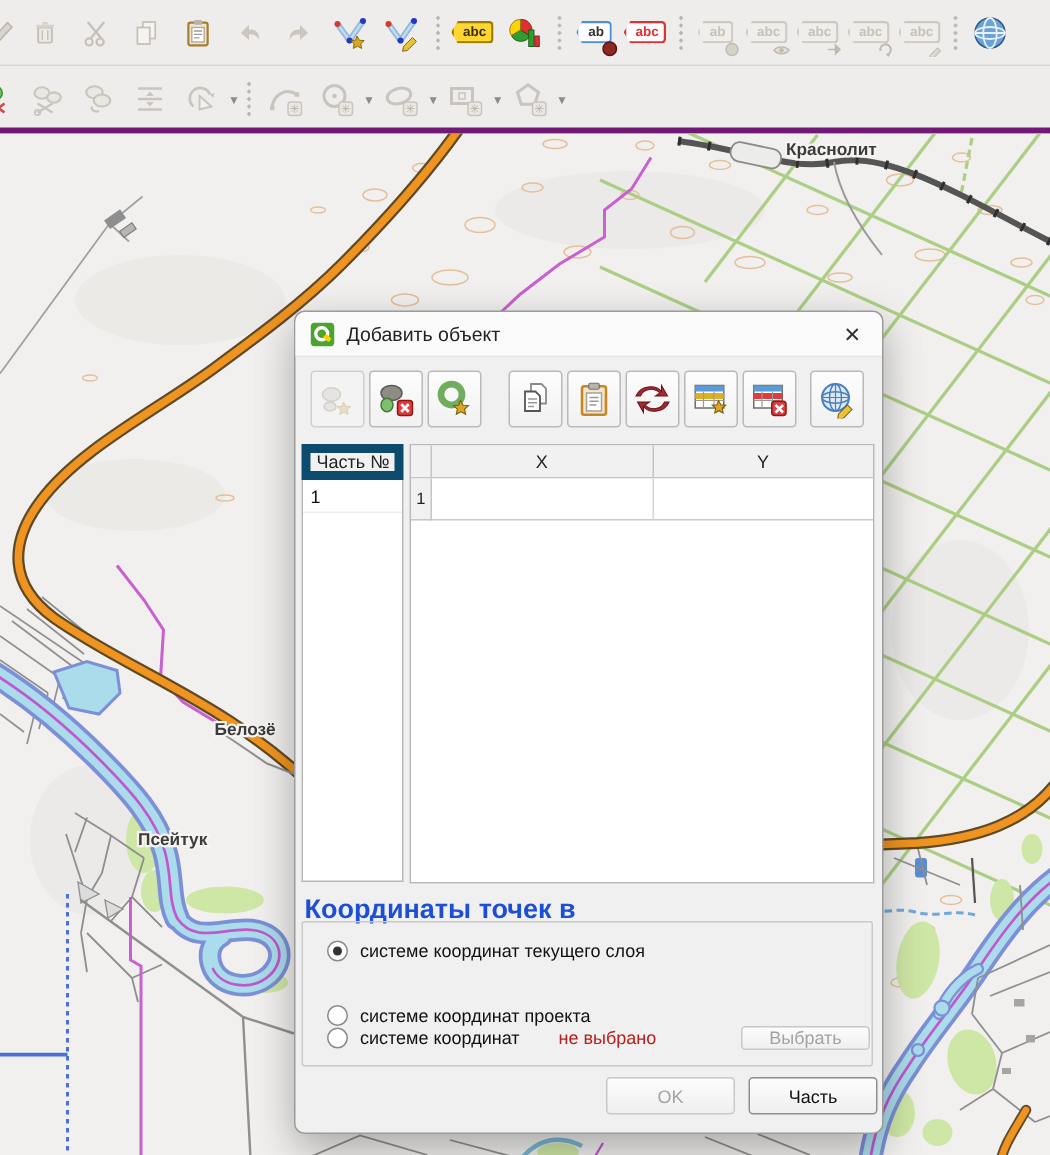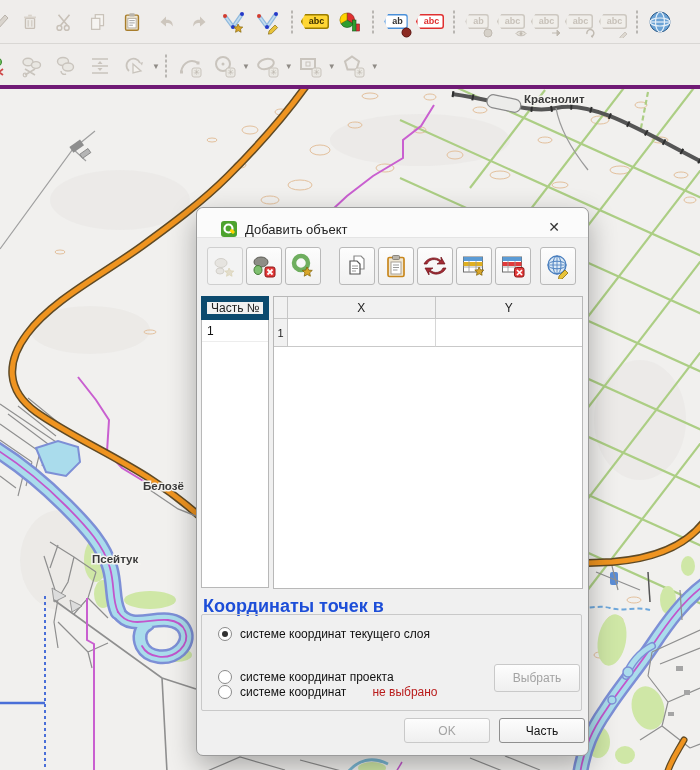--- a/index.html
+++ b/index.html
@@ -34,21 +34,21 @@
   .map svg { display:block; }
   .map-label { font:600 11.5px "Liberation Sans", sans-serif; fill:#3b3b3b;
                paint-order:stroke; stroke:#f5f4f1; stroke-width:3px; }
 
   
   .dialog { position:absolute; left:196px; top:207px; width:393px; height:549px;
             background:#f0f0f0; border:1px solid #9b9b9b; border-radius:7px;
             box-shadow:0 10px 28px rgba(0,0,0,.3); }
   .dlg-title { position:absolute; top:0; left:0; right:0; height:30px; background:#fbfbfb;
                border-bottom:1px solid #e4e4e4; border-radius:7px 7px 0 0;
-               display:flex; align-items:flex-end; padding:0 24px; }
+               display:flex; align-items:center; padding:0 10px; }
   .dlg-title .ttl { font-size:13px; color:#222; margin-left:8px; }
   .dlg-close { margin-left:auto; font-size:14px; color:#333; cursor:default; padding:2px 4px; }
   .dlg-toolbar { position:absolute; top:38px; left:10px; right:8px; height:40px;
                  display:flex; align-items:center; }
   .dbtn { width:36px; height:38px; border:1px solid #b9b9b9; border-radius:3px;
           background:linear-gradient(#fdfdfd,#f1f1f1); display:flex; align-items:center;
           justify-content:center; margin-right:3px; flex:0 0 auto; }
   .dbtn.nob { border-color:#cfcfcf; background:#f3f3f3; }
   .dlg-spacer { width:15px; flex:0 0 auto; }
   .dlg-grow { flex:1 1 auto; }
@@ -82,21 +82,21 @@
              border:1px solid #c9c9c9; border-radius:2px; }
   .radio-row { position:absolute; left:16px; display:flex; align-items:center; font-size:12px; color:#111; }
   .radio { width:14px; height:14px; border-radius:50%; border:1px solid #8a8a8a; background:#fff;
            margin-right:8px; position:relative; flex:0 0 auto; }
   .radio.checked::after { content:""; position:absolute; left:3px; top:3px; width:6px; height:6px;
            border-radius:50%; background:#333; }
   .crs-status { margin-left:26px; color:#b91c1c; }
   .btn { border:1px solid #c9c9c9; border-radius:3px; background:linear-gradient(#fdfdfd,#efefef);
          font-size:12px; display:flex; align-items:center; justify-content:center; }
   .btn.disabled { color:#a3a3a3; }
-  .btn-choose { position:absolute; right:8px; top:456px; width:86px; height:28px; }
+  .btn-choose { position:absolute; right:8px; top:476px; width:86px; height:16px; }
   .btn-ok { position:absolute; left:207px; top:510px; width:86px; height:25px; }
   .btn-cancel { position:absolute; left:302px; top:510px; width:86px; height:25px;
                 color:#111; border-color:#8f8f8f; }
 </style>
 </head>
 <body>
 
 <div class="screen">
 
   <div class="toolbars">

